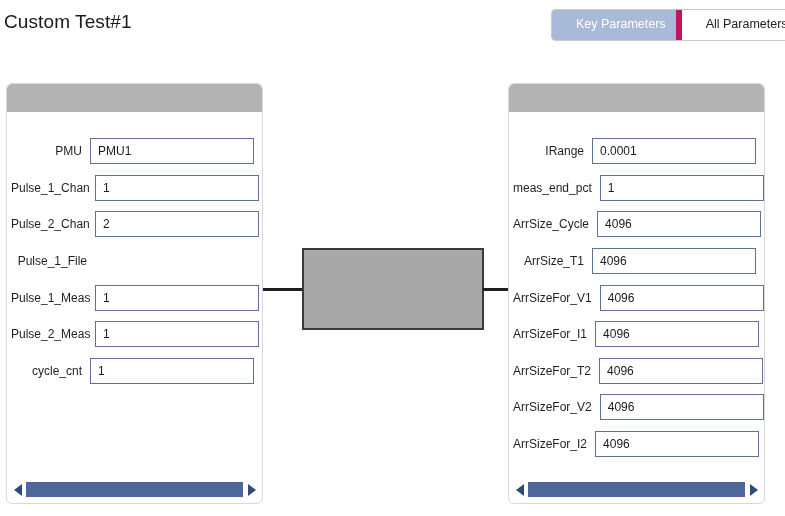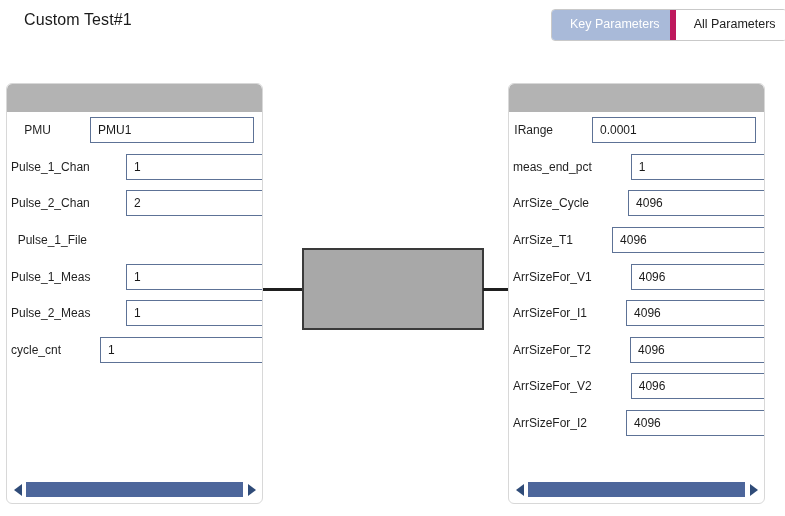--- a/index.html
+++ b/index.html
@@ -12,43 +12,43 @@
     background: #ffffff;
     font-family: "Liberation Sans", sans-serif;
     overflow: hidden;
     position: relative;
     -webkit-font-smoothing: antialiased;
   }
 
   
   .page-title {
     position: absolute;
-    left: 24px;
+    left: 4px;
     top: 11px;
-    font-size: 16px;
+    font-size: 19px;
     color: #1a1a1a;
     letter-spacing: 0.1px;
     white-space: nowrap;
   }
 
   .toggle-group {
     position: absolute;
     left: 551px;
     top: 9px;
     display: flex;
     background: #ffffff;
     border: 1px solid #c9c9c9;
     border-radius: 4px;
     overflow: hidden;
     box-shadow: 0 0 0 1px rgba(255,255,255,0.6);
   }
   .toggle-btn {
     font-size: 12.5px;
     line-height: 1;
-    padding: 8px 10px 9px 18px;
+    padding: 8px 10px 9px 24px;
     border: 0;
     background: #ffffff;
     color: #222222;
     cursor: pointer;
     white-space: nowrap;
     font-family: "Liberation Sans", sans-serif;
   }
   .toggle-btn.active {
     background: #a9bad9;
     color: #ffffff;
@@ -75,21 +75,21 @@
   .panel-header {
     height: 28px;
     background: #b3b3b3;
     border-top-left-radius: 5px;
     border-top-right-radius: 5px;
   }
 
   .panel-body {
     position: relative;
     height: 371px;
-    padding-top: 0;
+    padding-top: 21px;
     box-sizing: border-box;
   }
 
   .field-row {
     display: flex;
     align-items: center;
     height: 36.6px;
     padding-left: 4px;
   }
   .field-label {
@@ -110,21 +110,20 @@
     margin-right: 8px;
     border: 1px solid #5d7296;
     background: #ffffff;
     font-size: 12px;
     color: #1a1a1a;
     padding: 0 0 0 7px;
     box-sizing: border-box;
     font-family: "Liberation Sans", sans-serif;
     outline: none;
     line-height: 24px;
-    margin-left: 31px;
   }
 
   
   .hscroll {
     position: absolute;
     left: 4px;
     right: 4px;
     bottom: 5px;
     height: 17px;
     display: flex;

